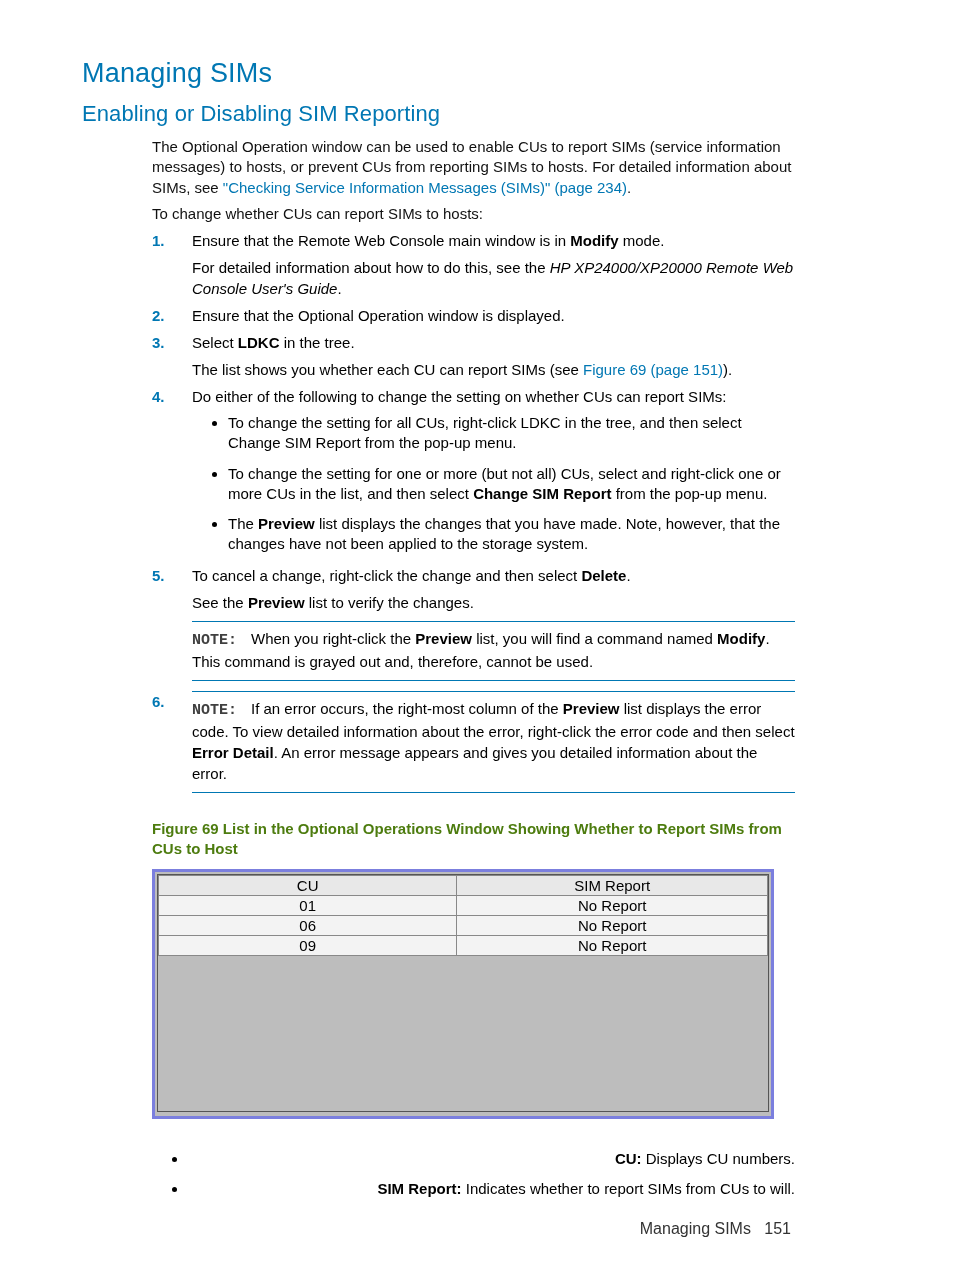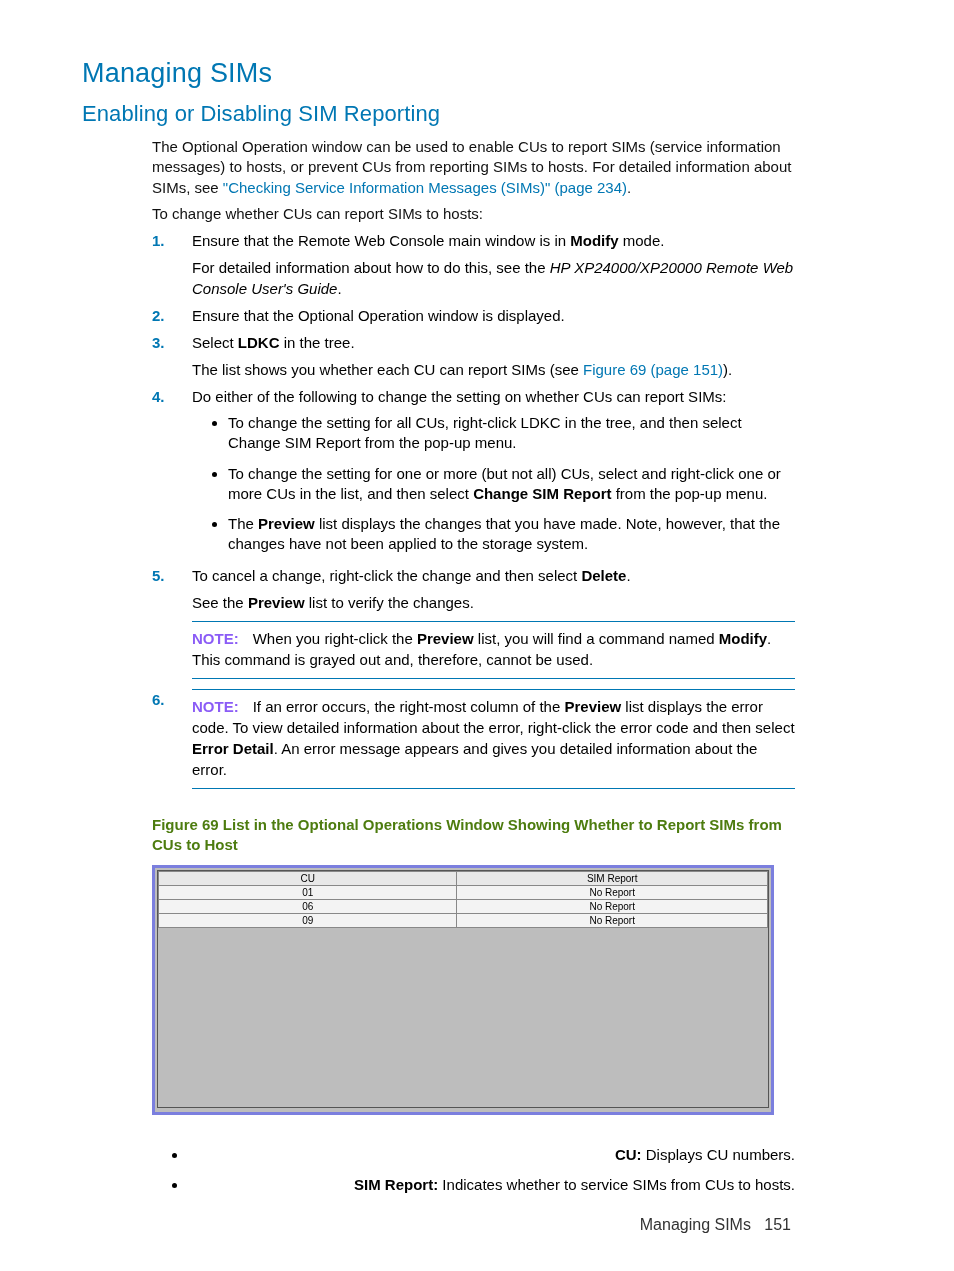--- a/index.html
+++ b/index.html
@@ -75,22 +75,23 @@
   }
   .note {
     border-top: 1px solid #0077b3;
     border-bottom: 1px solid #0077b3;
     padding: 6px 0 8px 0;
     margin: 8px 0 10px 0;
     line-height: 1.4;
   }
   .note-label {
     font-weight: bold;
-    color: #8b5cf6;
+    color: #404040;
     margin-right: 14px;
+    font-family: Liberation Mono, monospace;
   }
   em.ital { font-style: italic; }
 
   .fig-caption {
     color: #4d7c0f;
     font-weight: bold;
     margin: 26px 0 10px 70px;
     line-height: 1.35;
     font-size: 15px;
   }
@@ -110,21 +111,21 @@
     margin: 2px;
     border: 1px solid #555;
     background: #bdbdbd;
     height: calc(100% - 6px);
     box-sizing: border-box;
   }
   .tbl {
     border-collapse: collapse;
     width: 100%;
     font-family: Verdana, Arial, sans-serif;
-    font-size: 10px;
+    font-size: 15px;
   }
   .tbl th, .tbl td {
     border: 1px solid #888;
     text-align: center;
     padding: 1px 0;
     background: #f3f3f3;
     font-weight: normal;
     color: #000;
   }
   .tbl th {
@@ -249,21 +250,21 @@
           </tbody>
       </table>
     </div>
   </div>
 
   <ul class="def-ul">
     <li>
       <strong>CU:</strong><span> Displays CU numbers.</span>
     </li>
     <li>
-      <strong>SIM Report:</strong><span> Indicates whether to service SIMs from CUs to hosts.</span>
+      <strong>SIM Report:</strong><span> Indicates whether to report SIMs from CUs to will.</span>
     </li>
   </ul>
 
   <div class="footer">
     <span>Managing SIMs</span>&nbsp;&nbsp;&nbsp;<span>151</span>
   </div>
 
 </div>
 
 </body></html>

